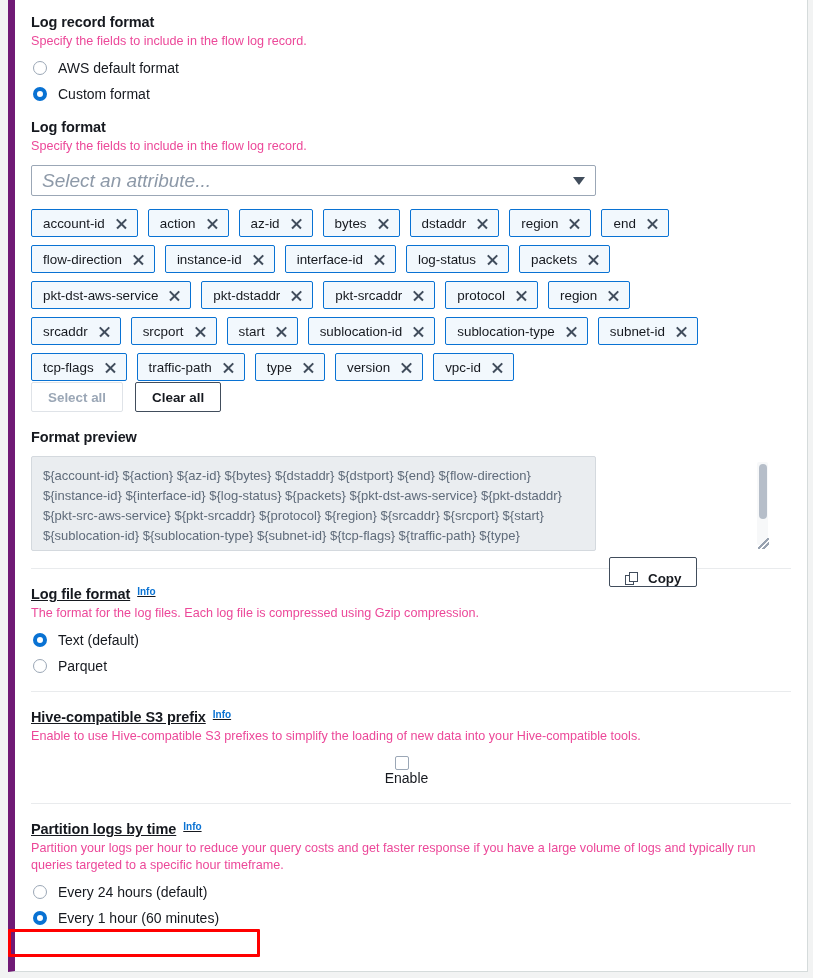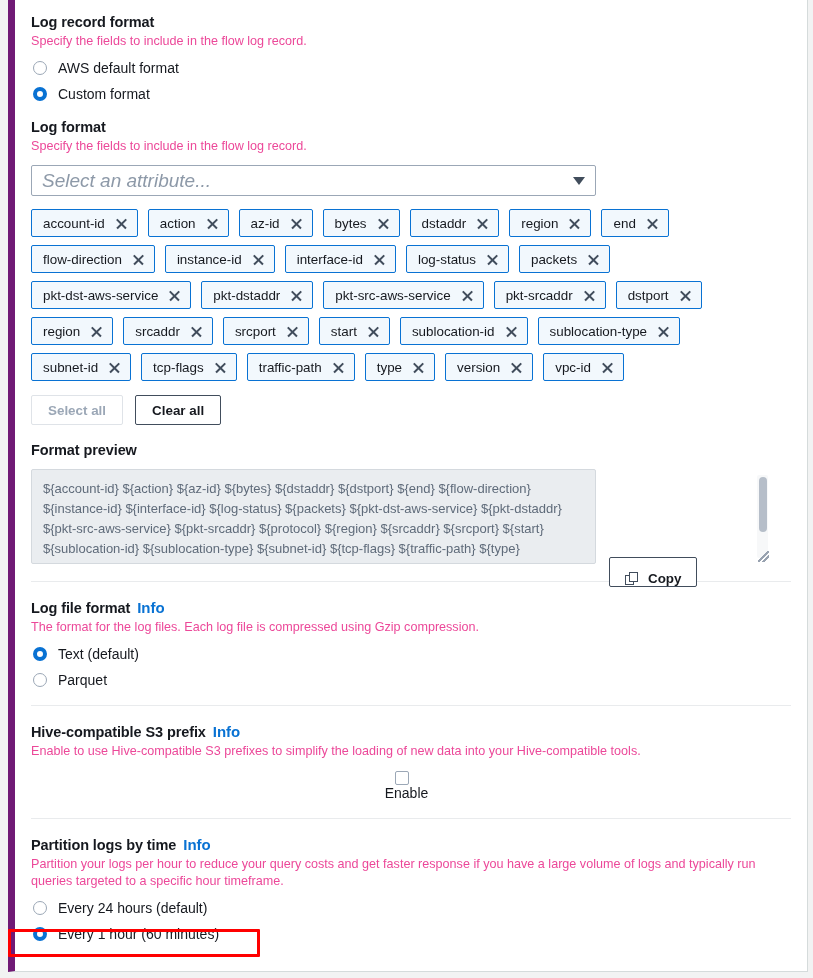--- a/index.html
+++ b/index.html
@@ -23,24 +23,24 @@
   }
 
   .sec-title {
     font-size: 14.5px; font-weight: bold; color: #16191f;
     letter-spacing: -0.1px;
   }
   .sec-desc {
     font-size: 12.6px; color: #ec4899; margin-top: 3px; line-height: 1.35;
   }
   .info-link {
-    font-size: 15px; font-weight: bold; color: #0972d3;
+    font-size: 10px; font-weight: bold; color: #0972d3;
     text-decoration: none; margin-left: 7px; cursor: pointer;
   }
-  .title-row { display: flex; align-items: flex-end; }
+  .title-row { display: flex; align-items: flex-start; text-decoration: underline; }
 
   
   .radio-row { display:flex; align-items:center; margin-top: 10px; cursor: pointer; }
   .radio {
     width: 14px; height: 14px; border-radius: 50%;
     border: 1.6px solid #9ba7b6; background: #fff;
     flex: 0 0 auto; margin-left: 2px;
   }
   .radio.on {
     border: 4px solid #0972d3; background: #fff;
@@ -96,21 +96,21 @@
     position: relative; cursor: pointer; flex: 0 0 auto;
   }
   .token-x::before, .token-x::after {
     content:""; position:absolute; left:0; top:6px;
     width:13px; height:1.6px; background:#414d5c;
   }
   .token-x::before { transform: rotate(45deg); }
   .token-x::after  { transform: rotate(-45deg); }
 
   
-  .btn-row { margin-top: 14px; display:flex; gap: 12px; }
+  .btn-row { margin-top: 1px; display:flex; gap: 12px; }
   .btn {
     height: 30px; border-radius: 2px;
     display:inline-flex; align-items:center; justify-content:center;
     padding: 0 16px; font-size: 13.4px; font-weight: bold;
     background: #fff; cursor: pointer;
   }
   .btn.normal { border: 1.4px solid #414d5c; color: #16191f; }
   .btn.disabled { border: 1.4px solid #dfe3e8; color: #9ba7b6; cursor: default; }
 
   
@@ -248,29 +248,25 @@
         </div>
         <div class="token">
           <span>pkt-dst-aws-service</span>
           <span class="token-x"></span>
         </div>
         <div class="token">
           <span>pkt-dstaddr</span>
           <span class="token-x"></span>
         </div>
         <div class="token">
-          <span>pkt-src-aws-service</span>
-          <span class="token-x"></span>
-        </div>
-        <div class="token">
           <span>pkt-srcaddr</span>
           <span class="token-x"></span>
         </div>
         <div class="token">
-          <span>dstport</span>
+          <span>protocol</span>
           <span class="token-x"></span>
         </div>
         <div class="token">
           <span>region</span>
           <span class="token-x"></span>
         </div>
         <div class="token">
           <span>srcaddr</span>
           <span class="token-x"></span>
         </div>

